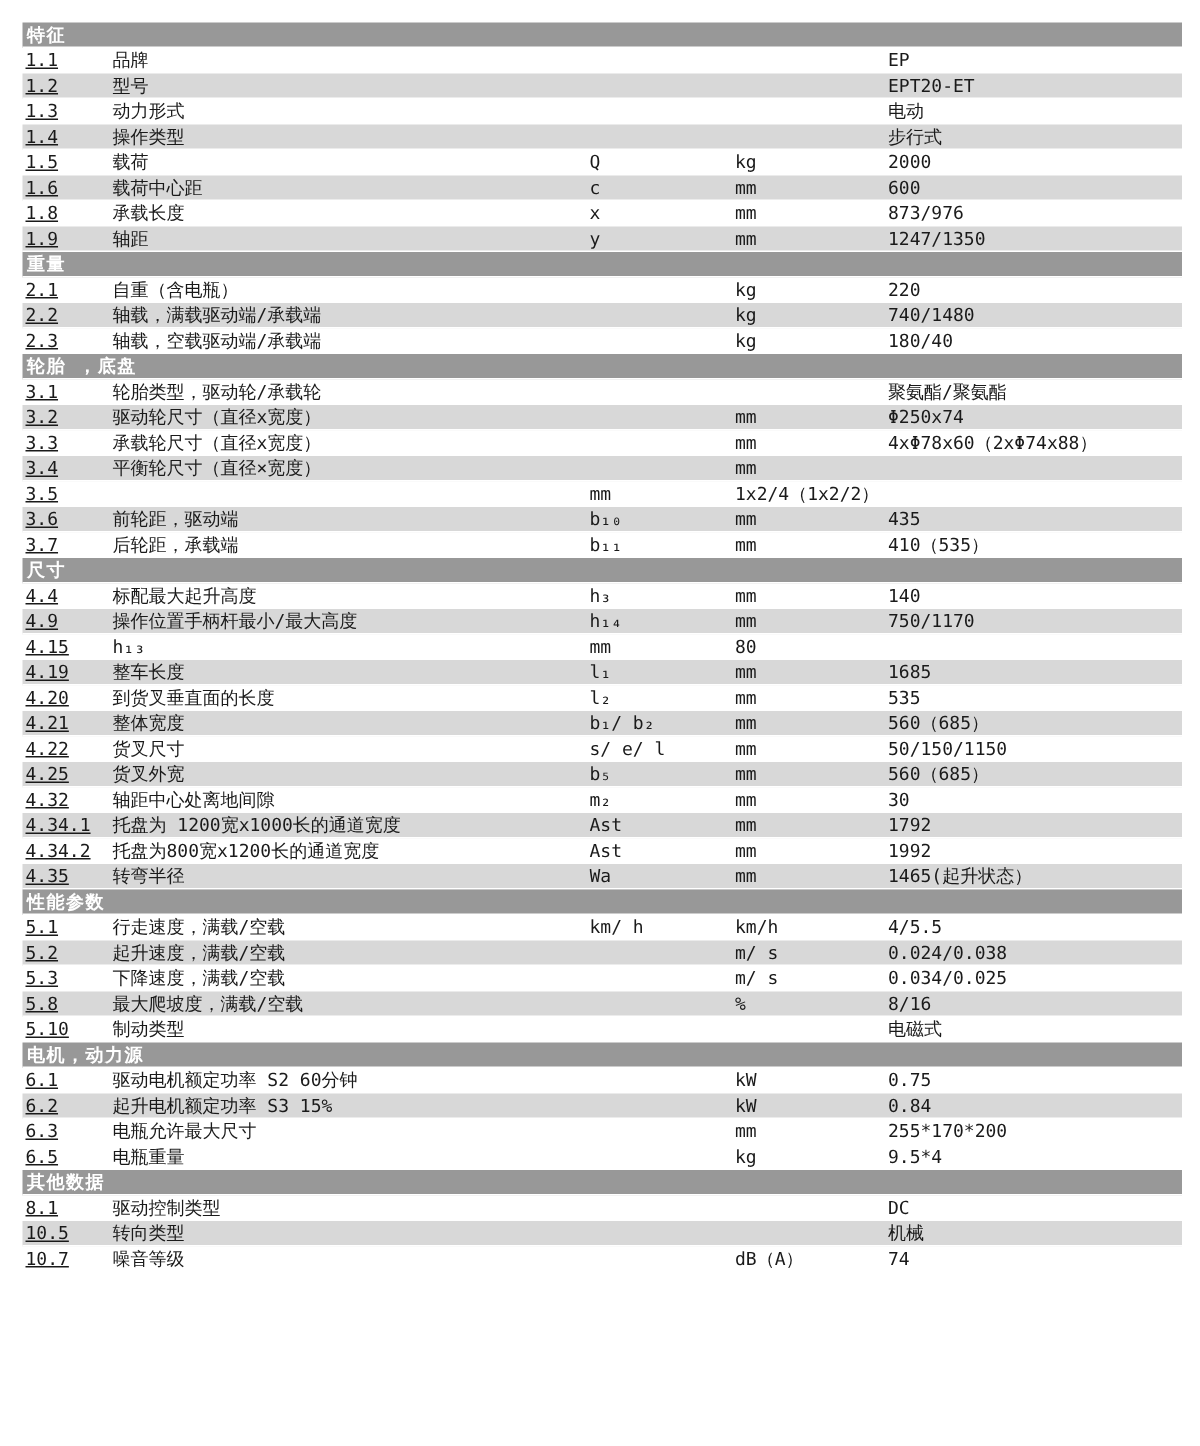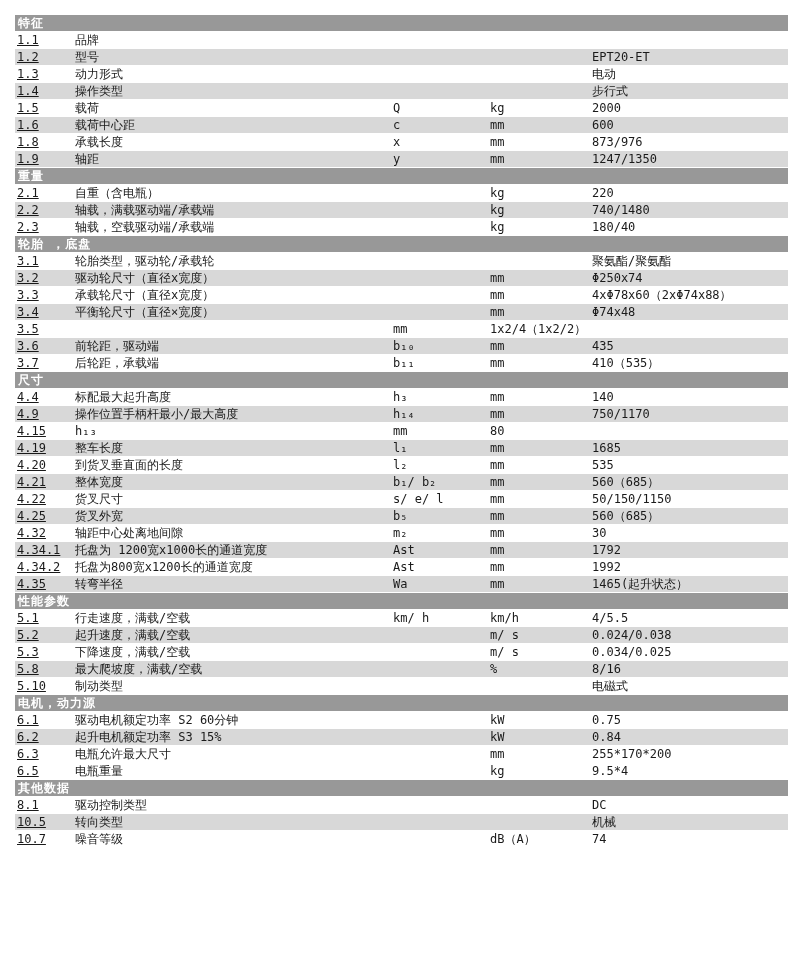--- a/index.html
+++ b/index.html
@@ -47,20 +47,21 @@
 <body>
 
 <div class="page" style="--header-bg: #989898; --header-text: #ffffff; --row-alt-bg: #d8d8d8; --text: #1a1a1a;">
   <div class="spec-table">
       <div class="section-header">特征</div>
       <div class="row">
         <div class="cell cell-num">1.1</div>
         <div class="cell cell-label">品牌</div>
         <div class="cell cell-symbol"></div>
         <div class="cell cell-unit"></div>
+        <div class="cell cell-value">EP</div>
       </div>
       <div class="row alt">
         <div class="cell cell-num">1.2</div>
         <div class="cell cell-label">型号</div>
         <div class="cell cell-symbol"></div>
         <div class="cell cell-unit"></div>
         <div class="cell cell-value">EPT20-ET</div>
       </div>
       <div class="row">
         <div class="cell cell-num">1.3</div>
@@ -146,21 +147,20 @@
         <div class="cell cell-label">承载轮尺寸（直径x宽度）</div>
         <div class="cell cell-symbol"></div>
         <div class="cell cell-unit">mm</div>
         <div class="cell cell-value">4xΦ78x60（2xΦ74x88）</div>
       </div>
       <div class="row alt">
         <div class="cell cell-num">3.4</div>
         <div class="cell cell-label">平衡轮尺寸（直径×宽度）</div>
         <div class="cell cell-symbol"></div>
         <div class="cell cell-unit">mm</div>
-        <div class="cell cell-value">Φ74x48</div>
       </div>
       <div class="row">
         <div class="cell cell-num">3.5</div>
         <div class="cell cell-symbol"></div>
         <div class="cell cell-unit">mm</div>
         <div class="cell cell-value">1x2/4（1x2/2）</div>
       </div>
       <div class="row alt">
         <div class="cell cell-num">3.6</div>
         <div class="cell cell-label">前轮距，驱动端</div>

